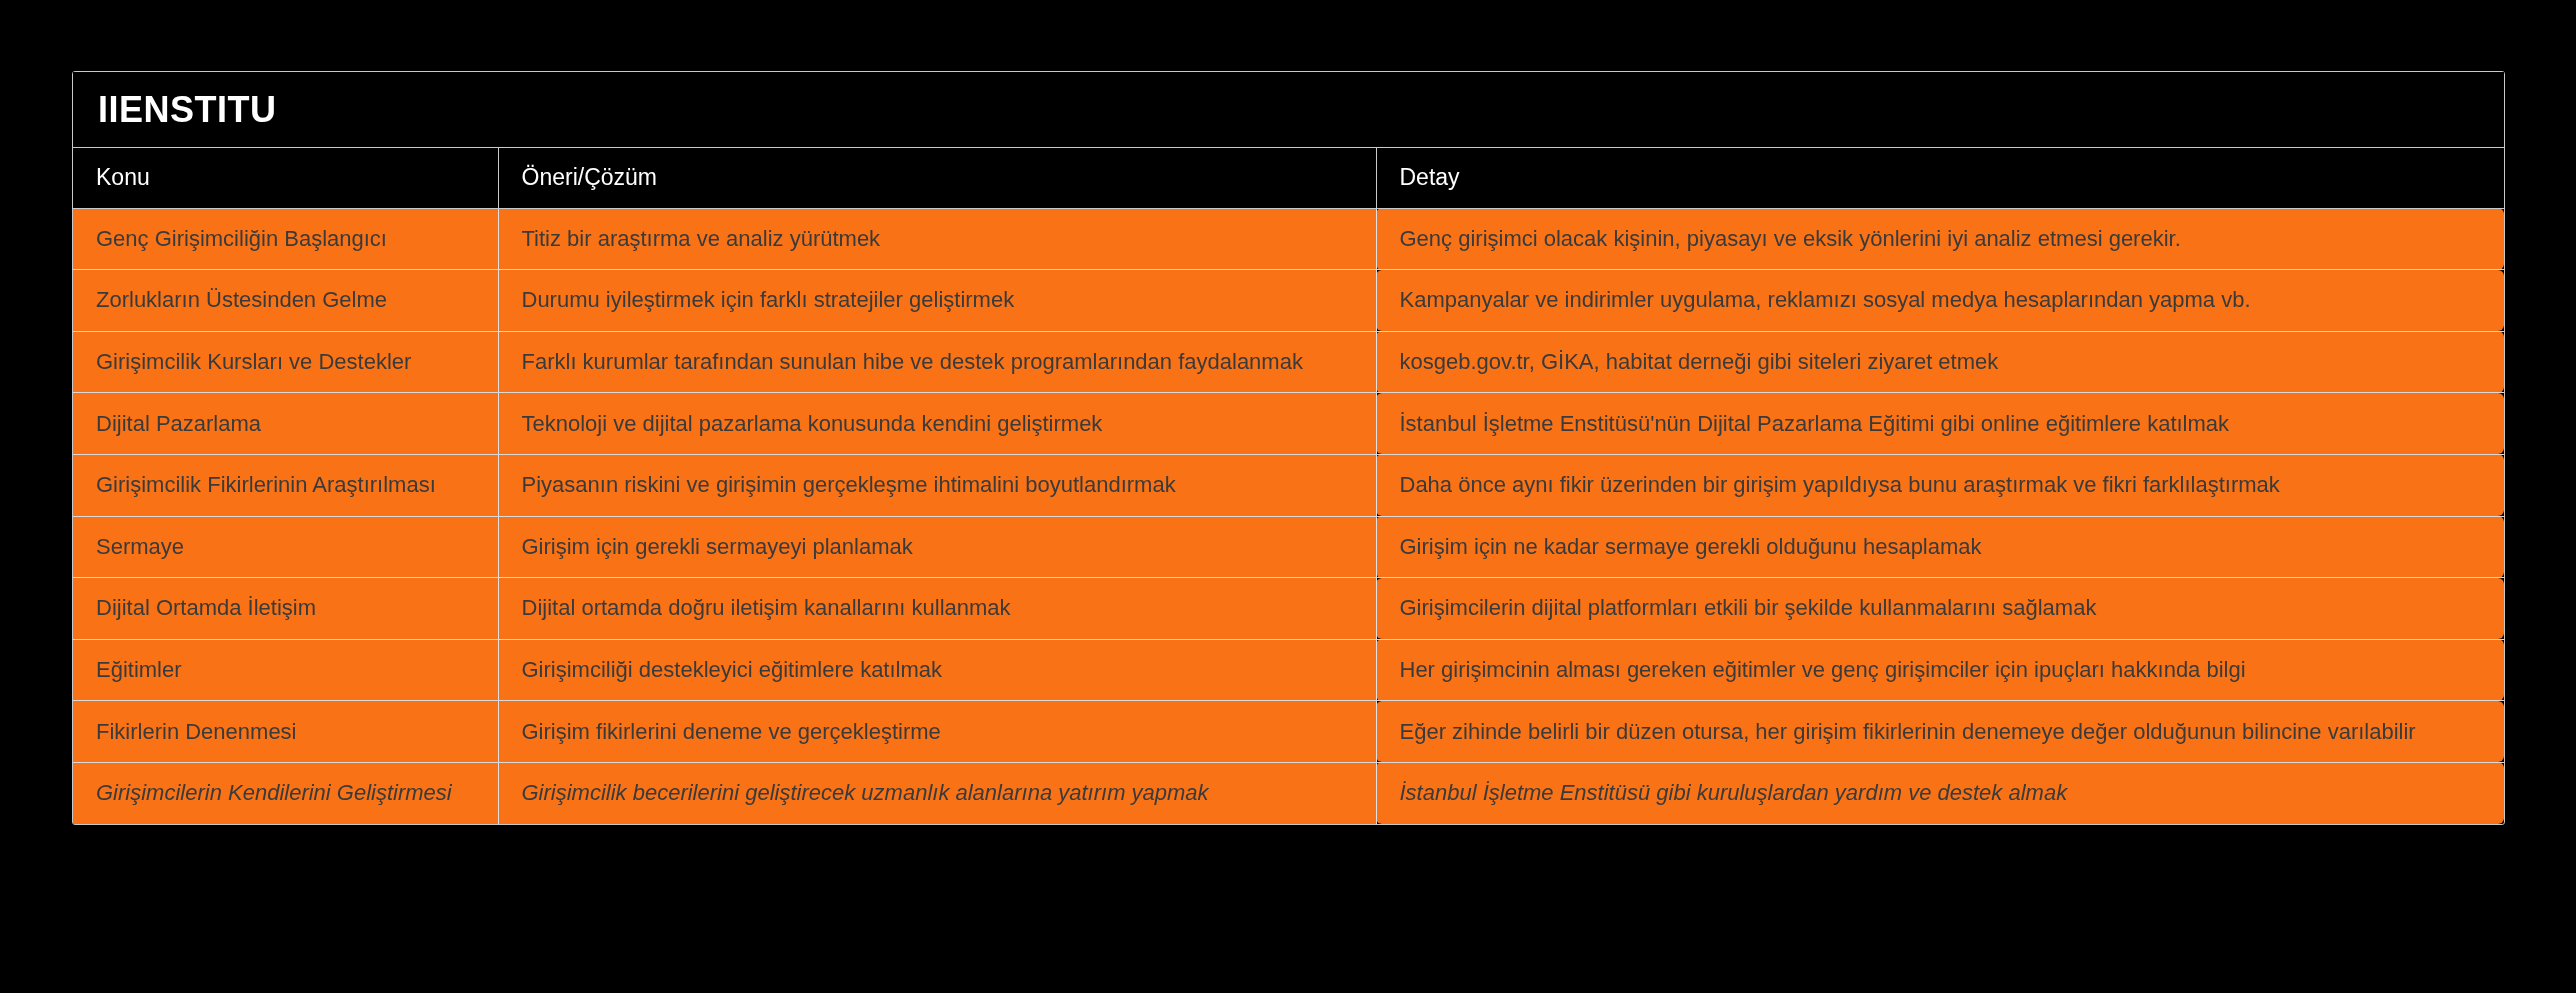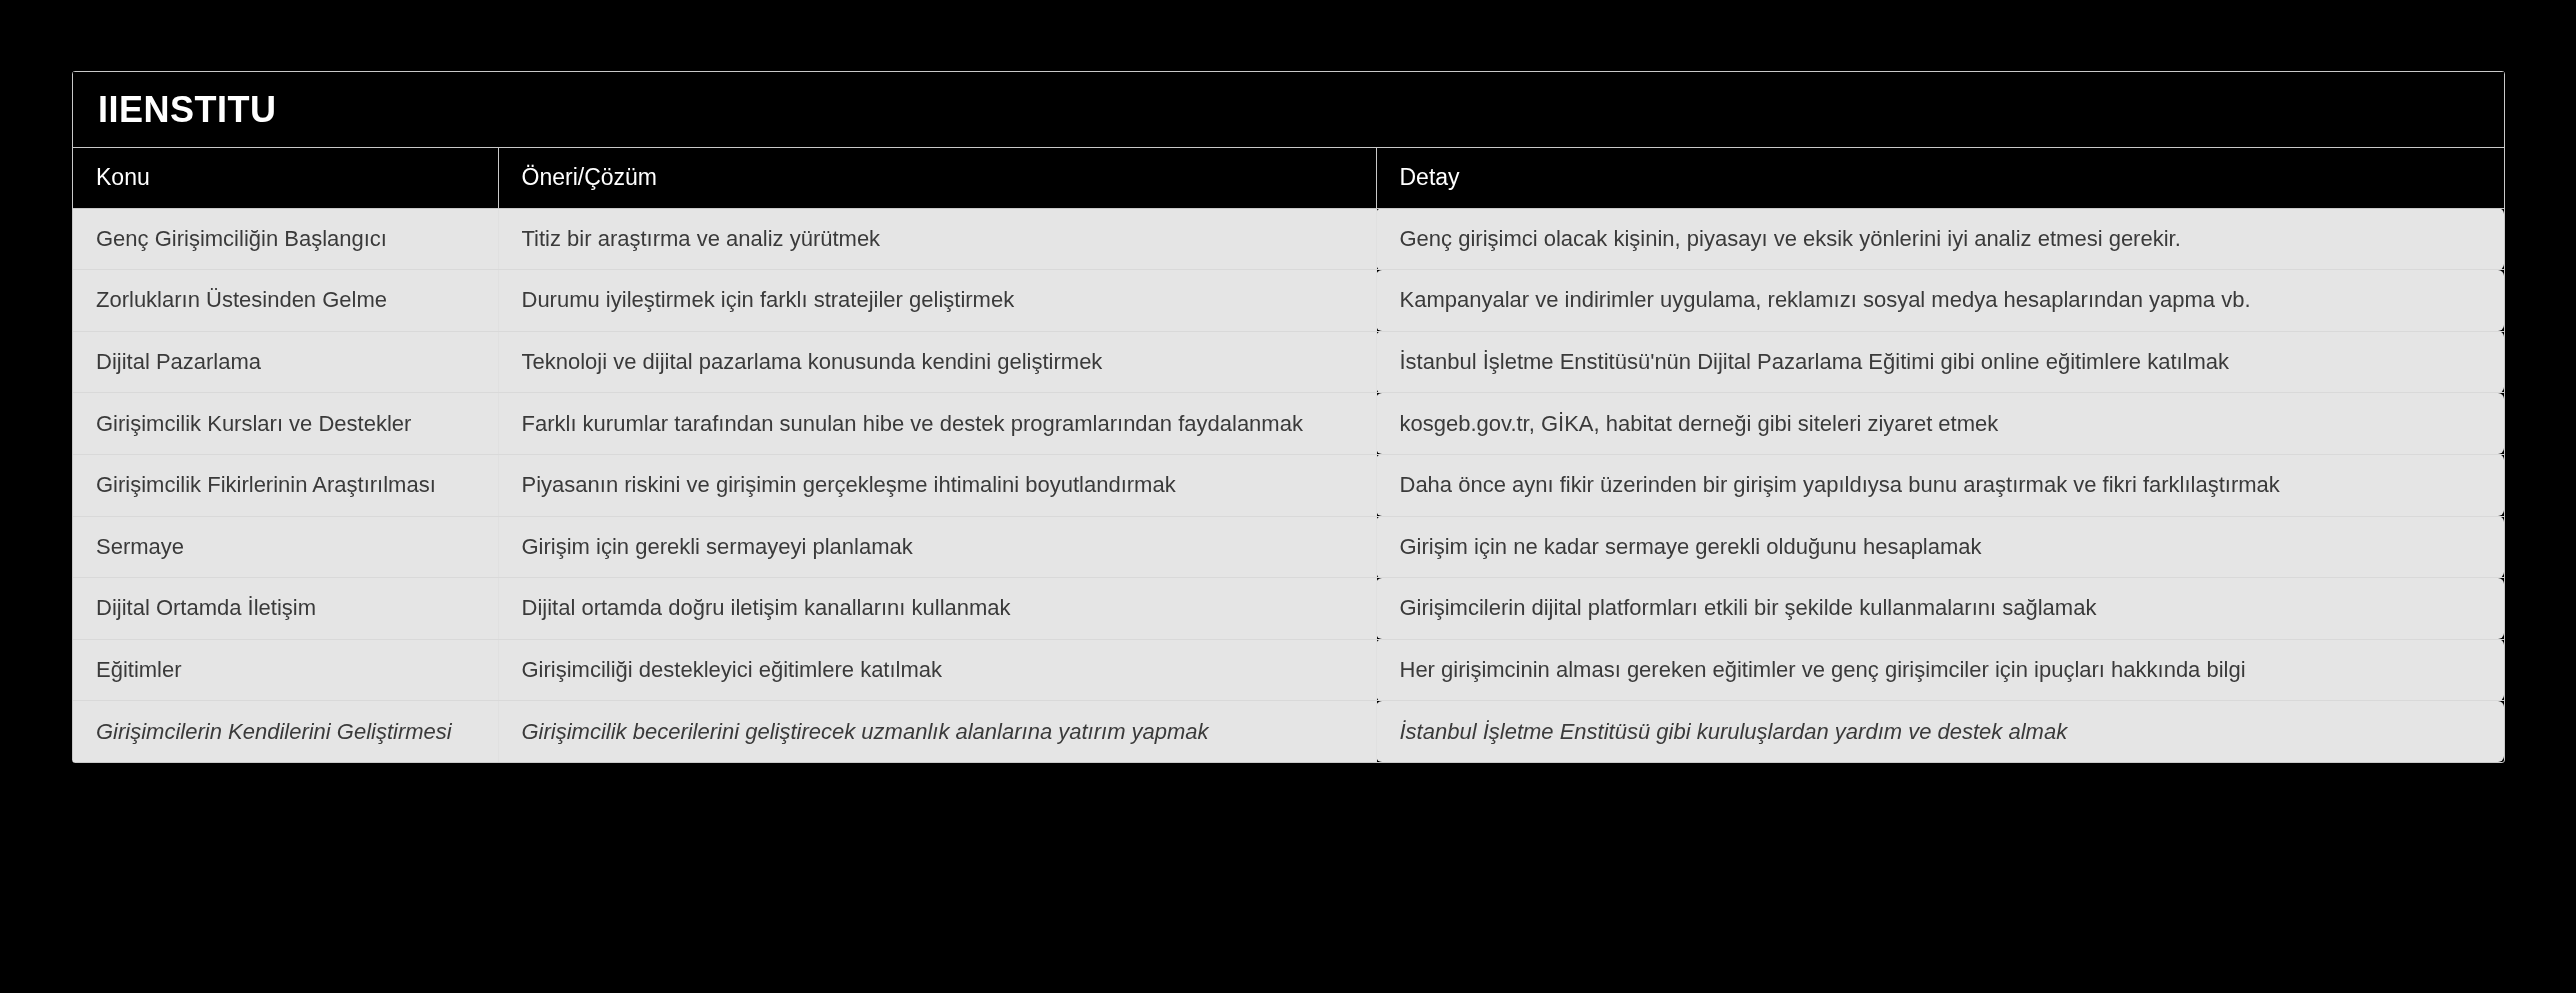--- a/index.html
+++ b/index.html
@@ -47,21 +47,21 @@
     text-align: left;
     font-size: 23px;
     font-weight: 400;
     line-height: 29px;
     padding: 15.3px 23px;
     border-bottom: 1.9px solid #c9c9c9;
     border-right: 1.9px solid #c9c9c9;
   }
   thead th:last-child { border-right: none; }
   tbody td {
-    background: #e5e5e5;
+    background: #f97316;
     color: #3a3a3a;
     font-size: 22px;
     line-height: 32px;
     padding: 14.3px 23px;
     vertical-align: middle;
     border-bottom: 1px solid #d9d9d9;
     border-right: 1px solid #e0e0e0;
     word-wrap: break-word;
   }
   tbody td:last-child { border-right: none; border-radius: 6px; }
@@ -92,28 +92,28 @@
         <td>Genç Girişimciliğin Başlangıcı</td>
         <td>Titiz bir araştırma ve analiz yürütmek</td>
         <td>Genç girişimci olacak kişinin, piyasayı ve eksik yönlerini iyi analiz etmesi gerekir.</td>
       </tr>
       <tr>
         <td>Zorlukların Üstesinden Gelme</td>
         <td>Durumu iyileştirmek için farklı stratejiler geliştirmek</td>
         <td>Kampanyalar ve indirimler uygulama, reklamızı sosyal medya hesaplarından yapma vb.</td>
       </tr>
       <tr>
+        <td>Girişimcilik Kursları ve Destekler</td>
+        <td>Farklı kurumlar tarafından sunulan hibe ve destek programlarından faydalanmak</td>
+        <td>kosgeb.gov.tr, GİKA, habitat derneği gibi siteleri ziyaret etmek</td>
+      </tr>
+      <tr>
         <td>Dijital Pazarlama</td>
         <td>Teknoloji ve dijital pazarlama konusunda kendini geliştirmek</td>
         <td>İstanbul İşletme Enstitüsü'nün Dijital Pazarlama Eğitimi gibi online eğitimlere katılmak</td>
-      </tr>
-      <tr>
-        <td>Girişimcilik Kursları ve Destekler</td>
-        <td>Farklı kurumlar tarafından sunulan hibe ve destek programlarından faydalanmak</td>
-        <td>kosgeb.gov.tr, GİKA, habitat derneği gibi siteleri ziyaret etmek</td>
       </tr>
       <tr>
         <td>Girişimcilik Fikirlerinin Araştırılması</td>
         <td>Piyasanın riskini ve girişimin gerçekleşme ihtimalini boyutlandırmak</td>
         <td>Daha önce aynı fikir üzerinden bir girişim yapıldıysa bunu araştırmak ve fikri farklılaştırmak</td>
       </tr>
       <tr>
         <td>Sermaye</td>
         <td>Girişim için gerekli sermayeyi planlamak</td>
         <td>Girişim için ne kadar sermaye gerekli olduğunu hesaplamak</td>
@@ -122,20 +122,25 @@
         <td>Dijital Ortamda İletişim</td>
         <td>Dijital ortamda doğru iletişim kanallarını kullanmak</td>
         <td>Girişimcilerin dijital platformları etkili bir şekilde kullanmalarını sağlamak</td>
       </tr>
       <tr>
         <td>Eğitimler</td>
         <td>Girişimciliği destekleyici eğitimlere katılmak</td>
         <td>Her girişimcinin alması gereken eğitimler ve genç girişimciler için ipuçları hakkında bilgi</td>
       </tr>
       <tr>
+        <td>Fikirlerin Denenmesi</td>
+        <td>Girişim fikirlerini deneme ve gerçekleştirme</td>
+        <td>Eğer zihinde belirli bir düzen otursa, her girişim fikirlerinin denemeye değer olduğunun bilincine varılabilir</td>
+      </tr>
+      <tr>
         <td>Girişimcilerin Kendilerini Geliştirmesi</td>
         <td>Girişimcilik becerilerini geliştirecek uzmanlık alanlarına yatırım yapmak</td>
         <td>İstanbul İşletme Enstitüsü gibi kuruluşlardan yardım ve destek almak</td>
       </tr>
     </tbody>
   </table>
 </div>
 
 
 </body></html>

